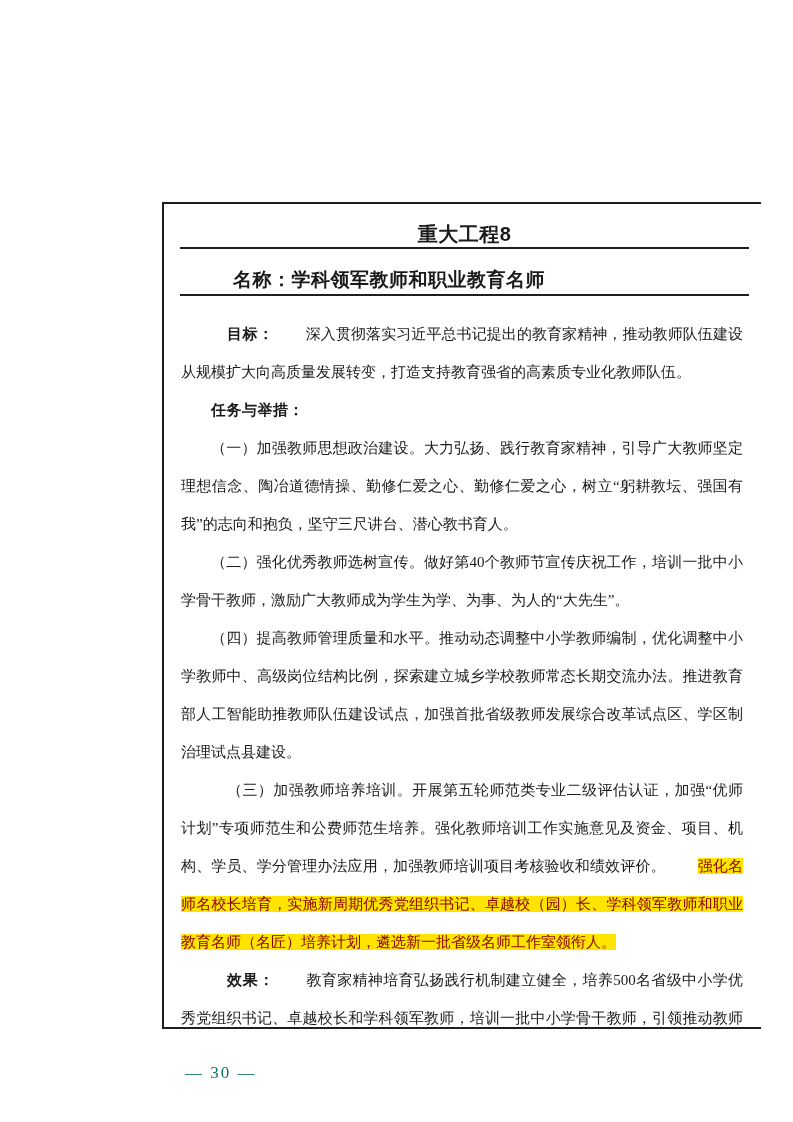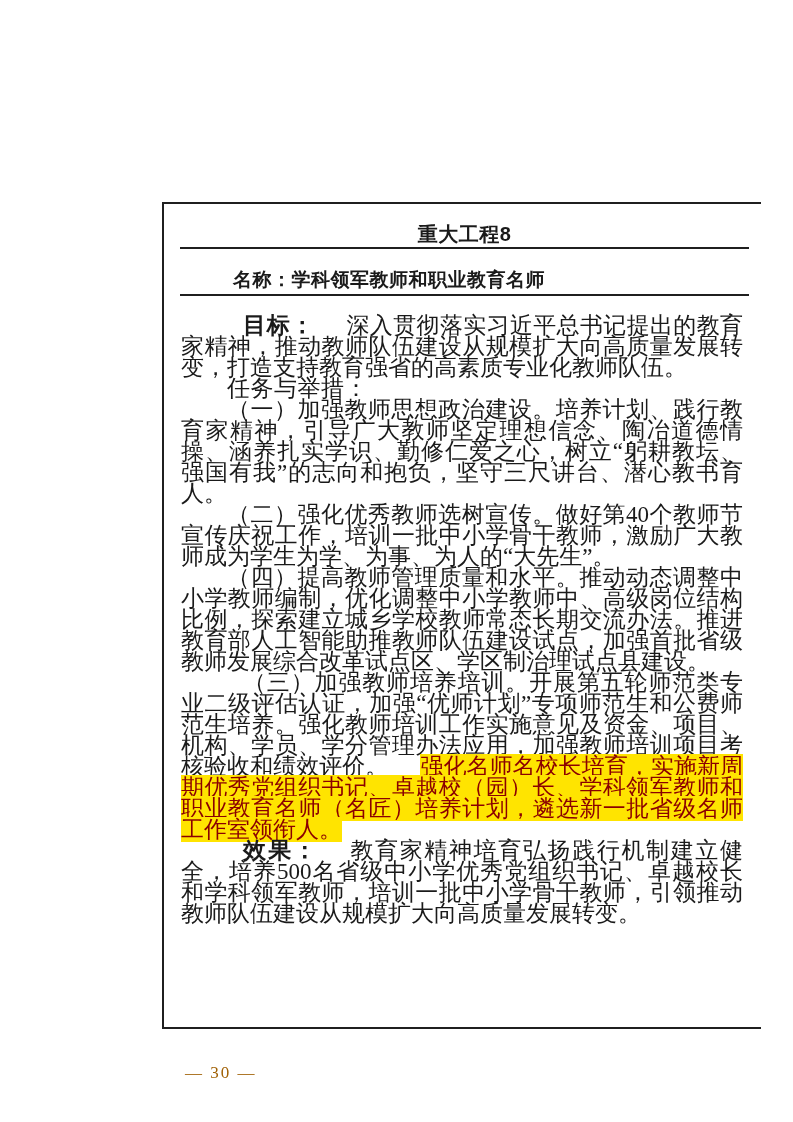--- a/index.html
+++ b/index.html
@@ -38,50 +38,50 @@
     line-height: 29px;
     padding-left: 37px;
     font-family: "Liberation Sans", "DejaVu Sans", sans-serif;
     font-weight: 700;
     font-size: 19px;
     border-bottom: 2px solid #1f1f1f;
     letter-spacing: 0.5px;
   }
   .row-body {
     padding: 3px 6px 0 1px;
-    font-size: 23px;
-    line-height: 21px;
+    font-size: 15px;
+    line-height: 38px;
     text-align: justify;
     text-justify: inter-ideograph;
   }
   .row-body p {
     text-indent: 2em;
     margin: 0;
   }
   .lbl {
     font-family: "Liberation Sans", "DejaVu Sans", sans-serif;
     font-weight: 700;
     letter-spacing: 0.5px;
   }
   .lbl-line {
     font-family: "Liberation Sans", "DejaVu Sans", sans-serif;
-    font-weight: 400;
+    font-weight: 700;
     letter-spacing: 0.5px;
   }
   .hl {
     background: #ffe400;
     color: #8b0000;
   }
   .footer {
     position: absolute;
     left: 121px;
     top: 999px;
     font-size: 17px;
     letter-spacing: 2px;
-    color: #a16207;
+    color: #0f766e;
   }
 </style>
 </head>
 <body>
 
 <div class="page">
 
   <div class="doc-table">
 
     <div class="row-title">
@@ -91,21 +91,21 @@
     <div class="row-name">
       <span>名称：学科领军教师和职业教育名师</span>
     </div>
 
     <div class="row-body">
 
       <p><span class="lbl">目标：</span><span>深入贯彻落实习近平总书记提出的教育家精神，推动教师队伍建设从规模扩大向高质量发展转变，打造支持教育强省的高素质专业化教师队伍。</span></p>
 
       <p class="lbl-line">任务与举措：</p>
 
-      <p>（一）加强教师思想政治建设。培养计划、践行教育家精神，引导广大教师坚定理想信念、陶冶道德情操、涵养扎实学识、勤修仁爱之心，树立“躬耕教坛、强国有我”的志向和抱负，坚守三尺讲台、潜心教书育人。</p>
+      <p>（一）加强教师思想政治建设。大力弘扬、践行教育家精神，引导广大教师坚定理想信念、陶冶道德情操、勤修仁爱之心、勤修仁爱之心，树立“躬耕教坛、强国有我”的志向和抱负，坚守三尺讲台、潜心教书育人。</p>
 
       <p>（二）强化优秀教师选树宣传。做好第40个教师节宣传庆祝工作，培训一批中小学骨干教师，激励广大教师成为学生为学、为事、为人的“大先生”。</p>
 
       <p>（四）提高教师管理质量和水平。推动动态调整中小学教师编制，优化调整中小学教师中、高级岗位结构比例，探索建立城乡学校教师常态长期交流办法。推进教育部人工智能助推教师队伍建设试点，加强首批省级教师发展综合改革试点区、学区制治理试点县建设。</p>
 
       <p><span>（三）加强教师培养培训。开展第五轮师范类专业二级评估认证，加强“优师计划”专项师范生和公费师范生培养。强化教师培训工作实施意见及资金、项目、机构、学员、学分管理办法应用，加强教师培训项目考核验收和绩效评价。</span><span class="hl">强化名师名校长培育，实施新周期优秀党组织书记、卓越校（园）长、学科领军教师和职业教育名师（名匠）培养计划，遴选新一批省级名师工作室领衔人。</span></p>
 
 
       <p><span class="lbl">效果：</span><span>教育家精神培育弘扬践行机制建立健全，培养500名省级中小学优秀党组织书记、卓越校长和学科领军教师，培训一批中小学骨干教师，引领推动教师队伍建设从规模扩大向高质量发展转变。</span></p>
 

